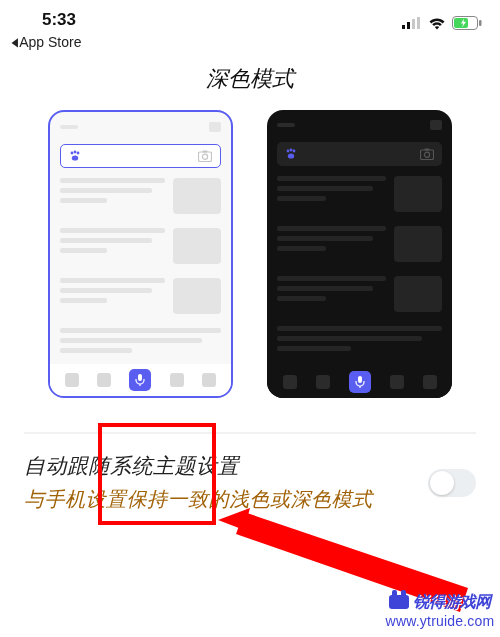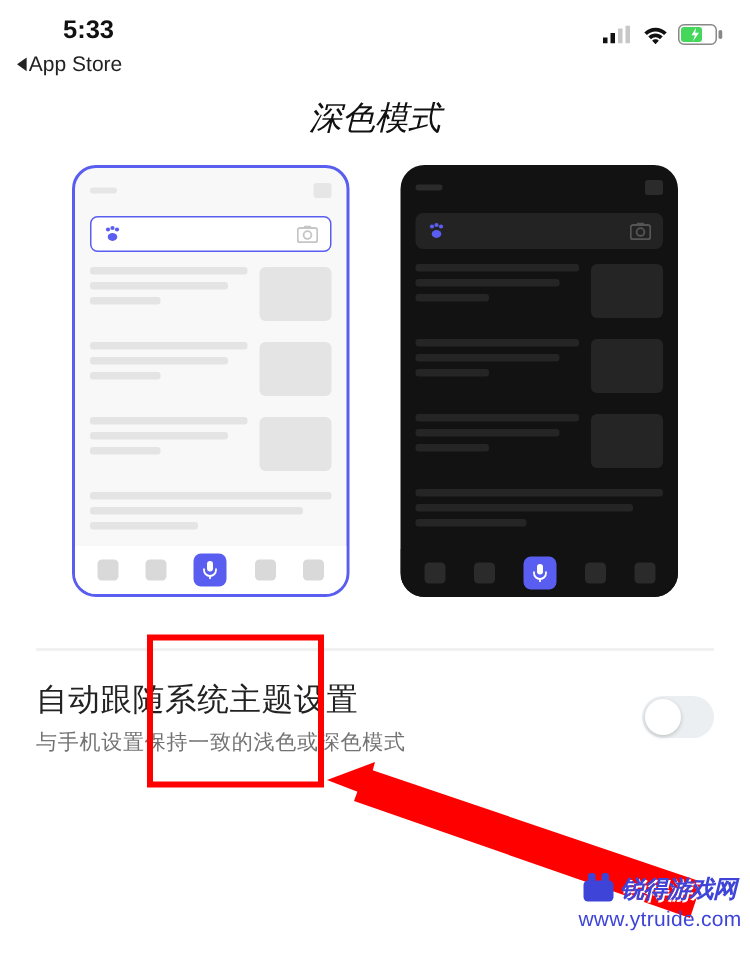--- a/index.html
+++ b/index.html
@@ -62,33 +62,33 @@
   .option-label { font-size: 20px; color: #222; }
   .radio { width: 26px; height: 26px; border-radius: 50%; display: flex; align-items: center; justify-content: center; }
   .radio.checked { background: #4060e8; }
   .radio.unchecked { border: 2.5px solid #bcbcbc; background: #fff; }
   .radio.checked svg { display: block; }
 
   
   .divider { height: 2px; background: #f1f1f1; margin: 20px 24px 0 24px; }
 
   
-  .auto-row { padding: 18px 24px 0 24px; display: flex; align-items: center; justify-content: space-between; }
+  .auto-row { padding: 18px 24px 0 24px; display: flex; align-items: center; justify-content: space-between; font-style: italic; }
   .auto-text { display: flex; flex-direction: column; gap: 6px; }
   .auto-title { font-size: 21px; color: #222; letter-spacing: 0.5px; }
-  .auto-sub { font-size: 14px; color: #737373; letter-spacing: 0.5px; }
+  .auto-sub { font-size: 20px; color: #a16207; letter-spacing: 0.5px; }
   .switch { width: 48px; height: 28px; border-radius: 14px; background: #eceff1; position: relative; }
   .switch::after { content: ""; position: absolute; left: 2px; top: 2px; width: 24px; height: 24px; border-radius: 50%; background: #fff; box-shadow: 0 1px 3px rgba(0,0,0,0.2); }
 
   
   .highlight-box { position: absolute; border: 4px solid #ff0000; left: 98px; top: 423px; width: 118px; height: 102px; pointer-events: none; }
   .arrow-svg { position: absolute; left: 0; top: 0; width: 500px; height: 637px; pointer-events: none; }
 
   
-  .watermark { position: absolute; right: 0; bottom: 0; width: 120px; height: 54px; display: flex; flex-direction: column; align-items: center; background: transparent; }
+  .watermark { position: absolute; right: 0; bottom: 0; width: 120px; height: 54px; display: flex; flex-direction: column; align-items: center; justify-content: center; background: transparent; }
   .wm-top { display: flex; align-items: center; gap: 4px; }
   .wm-ctl { width: 20px; height: 14px; background: #3f44d9; border-radius: 3px; position: relative; }
   .wm-ctl::before, .wm-ctl::after { content: ""; position: absolute; top: 3px; width: 5px; height: 8px; background: #3f44d9; border-radius: 2px 2px 0 0; }
   .wm-ctl::before { left: 3px; top: -5px; }
   .wm-ctl::after { right: 3px; top: -5px; }
   .wm-title { font-size: 16px; font-weight: 800; color: #3f44d9; font-style: italic; letter-spacing: -0.5px; white-space: nowrap; text-shadow: 1px 1px 0 #fff; }
   .wm-url { font-size: 14px; color: #3f44d9; margin-top: 0; letter-spacing: 0.2px; }
 </style>
 </head>
 <body>

